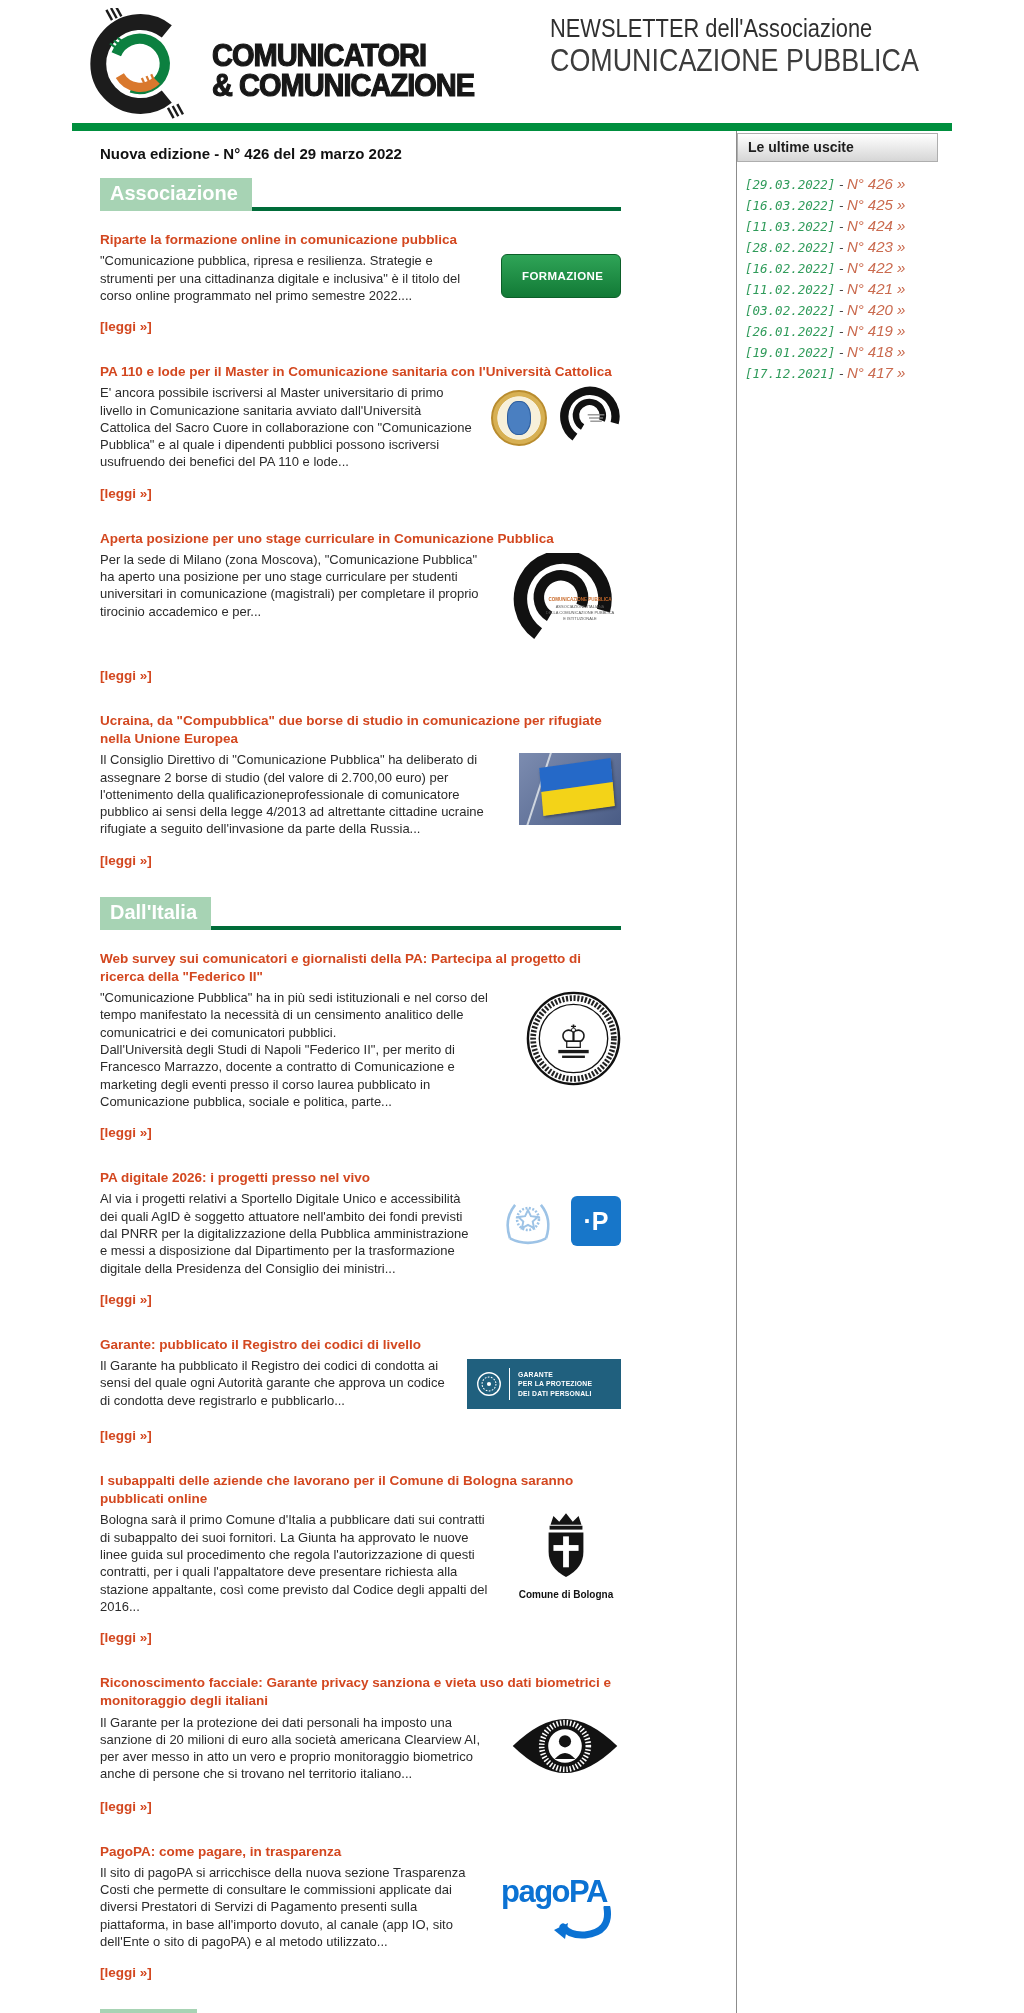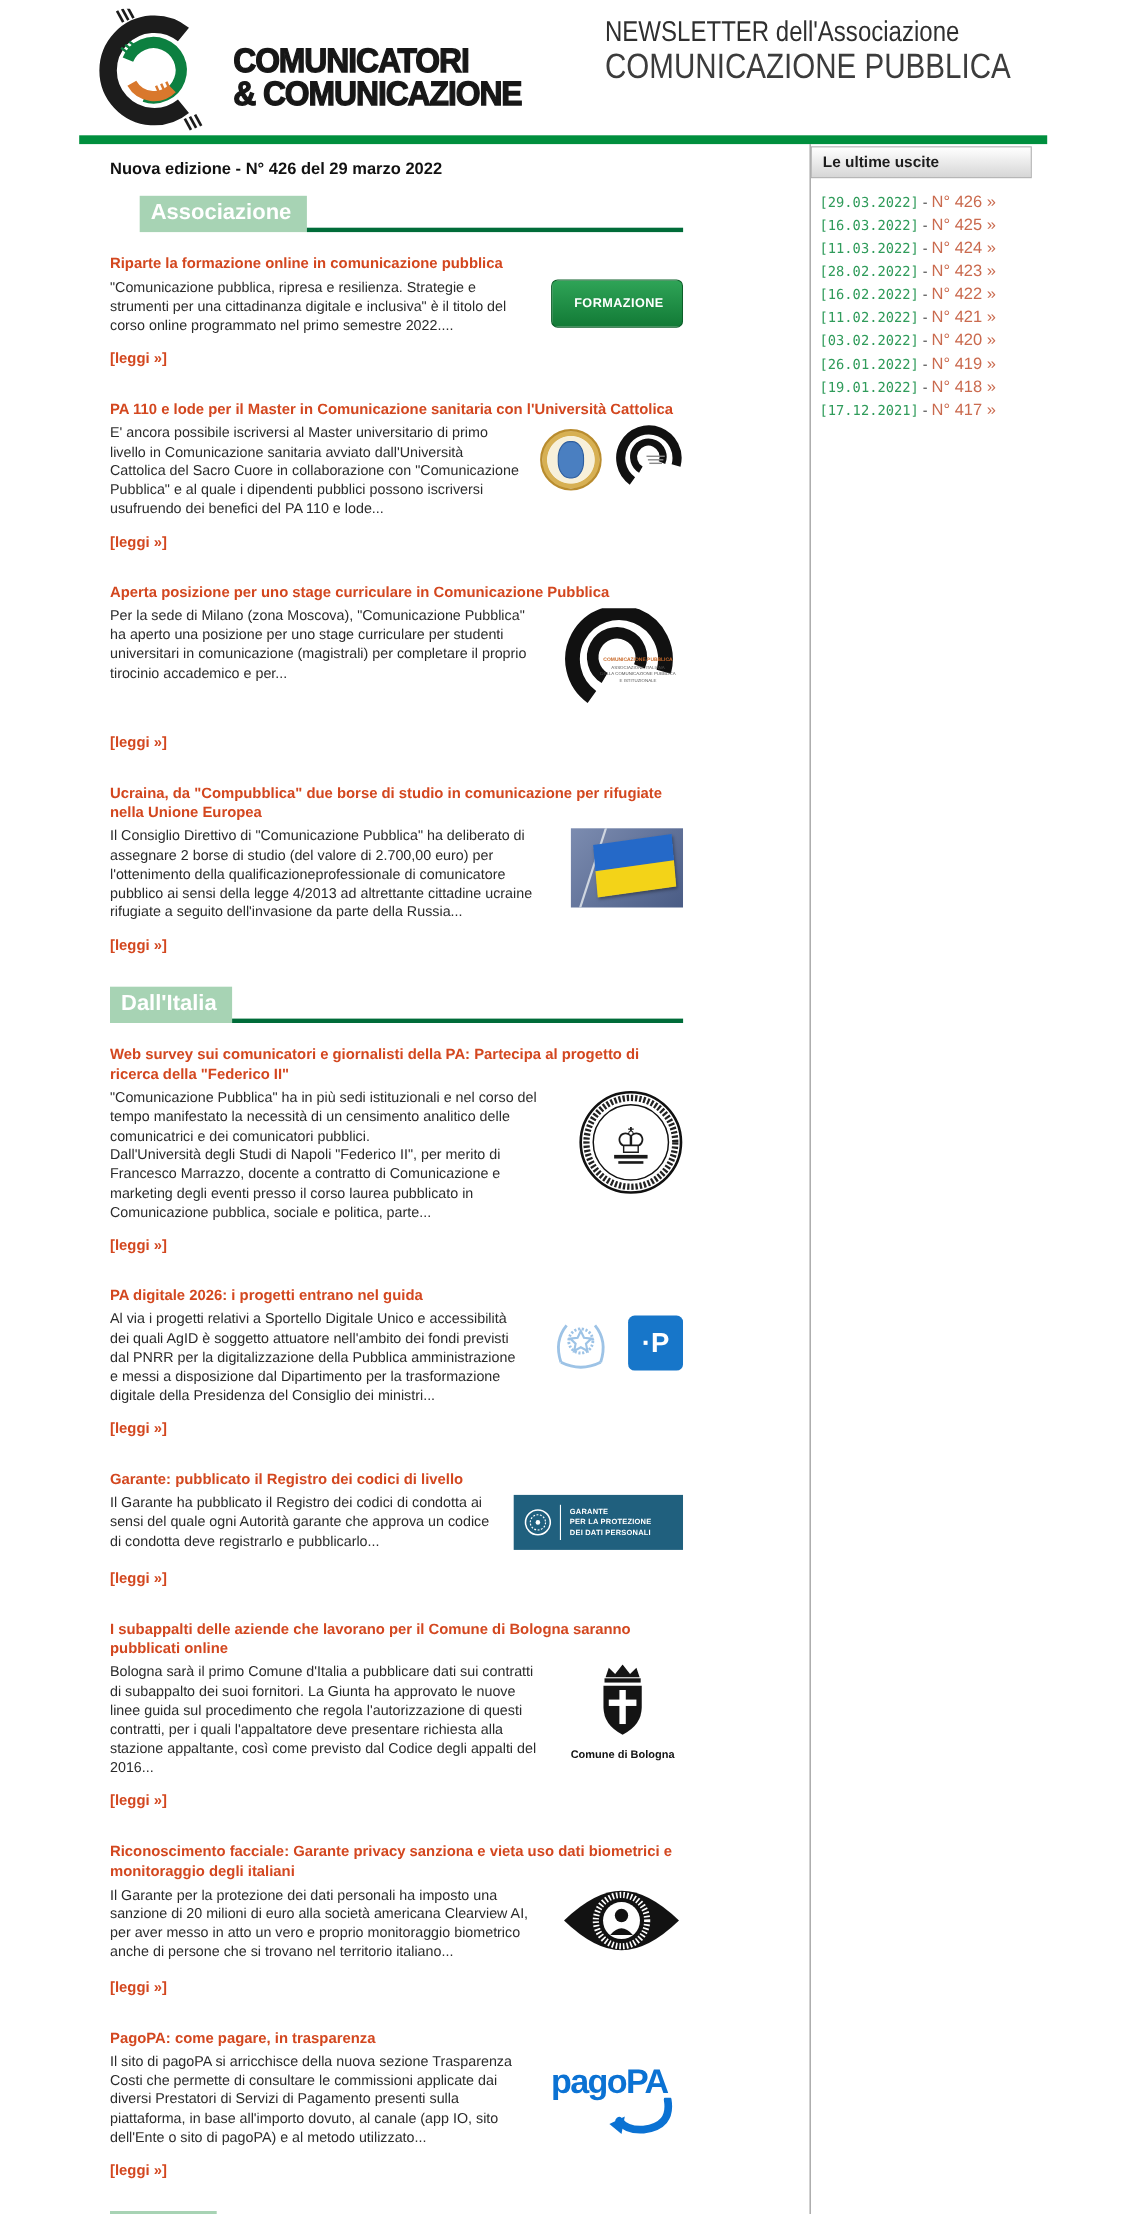--- a/index.html
+++ b/index.html
@@ -22,39 +22,39 @@
 
   
   .columns { display:flex; min-height:1822px; }
   .main-col { width:665px; flex:0 0 665px; border-right:1px solid #8c8c8c;
     padding:10px 115px 0 28px; }
   .side-col { flex:1; padding:0 12px 0 0; }
 
   .edition-heading { font-size:15px; font-weight:bold; color:#111; margin:4px 0 16px; }
 
   .section-header { display:flex; align-items:flex-end; margin:26px 0 20px; }
-  .section-header.first { margin-top:12px;margin-left:27px; }
+  .section-header.first { margin-top:12px; }
   .section-label { background:#a7d3b4; color:#fff; font-size:20px; font-weight:bold;
     padding:4px 14px 6px 10px; min-width:92px; }
   .section-line { flex:1; border-bottom:4px solid #006c39; }
 
   .article { margin-bottom:28px; }
   .art-title { color:#d3471f; font-size:13.5px; font-weight:bold; margin:0 0 3px;
     line-height:1.35; text-decoration:none; display:block; }
   .art-body { overflow:hidden; }
   .art-figure { float:right; margin:2px 0 4px 16px; }
   .art-text p { margin:0; font-size:13px; line-height:1.33; color:#2b2b2b; }
   .leggi-row { clear:both; padding-top:13px; }
   .leggi { color:#d3471f; font-size:13.5px; font-weight:bold; text-decoration:none; }
 
   
   .side-box-title { margin:2px 2px 8px 0; background:linear-gradient(#ffffff,#d6d6d6);
     border:1px solid #aeaeae; padding:5px 10px 6px; font-size:14px; font-weight:bold; color:#1d1d1d; }
   .side-list { padding:2px 0 0 8px; }
-  .side-row { margin:3px 0; white-space:nowrap; }
+  .side-row { margin:3px 0; white-space:nowrap;font-style:italic; }
   .side-date { font-family:"DejaVu Sans Mono","Liberation Mono",monospace; font-size:12.5px; color:#2f9b5a; }
   .side-sep { font-size:13px; color:#444; }
   .side-link { font-size:15px; color:#ca6a4e; text-decoration:none; }
 
   
   .img-formazione { width:120px; height:44px; border-radius:6px;
     background:linear-gradient(#2fa457,#127a36); border:1px solid #0c5f29;
     display:flex; align-items:center; padding:0 20px; color:#fff; font-weight:bold;
     font-size:11.5px; letter-spacing:0.4px; }
   .img-duo { display:flex; gap:10px; align-items:center; }
@@ -268,21 +268,21 @@
                       <p>"Comunicazione Pubblica" ha in più sedi istituzionali e nel corso del tempo manifestato la necessità di un censimento analitico delle comunicatrici e dei comunicatori pubblici.</p>
                       <p>Dall'Università degli Studi di Napoli "Federico II", per merito di Francesco Marrazzo, docente a contratto di Comunicazione e marketing degli eventi presso il corso laurea pubblicato in Comunicazione pubblica, sociale e politica, parte...</p>
                     </div>
     </div>
     <div class="leggi-row">
       <a class="leggi" href="#">[leggi »]</a>
     </div>
   </article>
 
   <article class="article">
-    <a class="art-title" href="#">PA digitale 2026: i progetti entrano nel guida</a>
+    <a class="art-title" href="#">PA digitale 2026: i progetti presso nel vivo</a>
     <div class="art-body">
       <figure class="art-figure" style="margin:2px 0 4px 16px">
   <div class="img-duo">
     <svg width="66" height="58" viewBox="0 0 100 90">
       <g fill="none" stroke="#9dc3e6" stroke-width="4">
         <path d="M22 72 Q 12 42 30 20"></path>
         <path d="M78 72 Q 88 42 70 20"></path>
         <path d="M22 72 Q 50 86 78 72"></path>
         <circle cx="50" cy="42" r="17" stroke-dasharray="3 2.4"></circle>
       </g>

